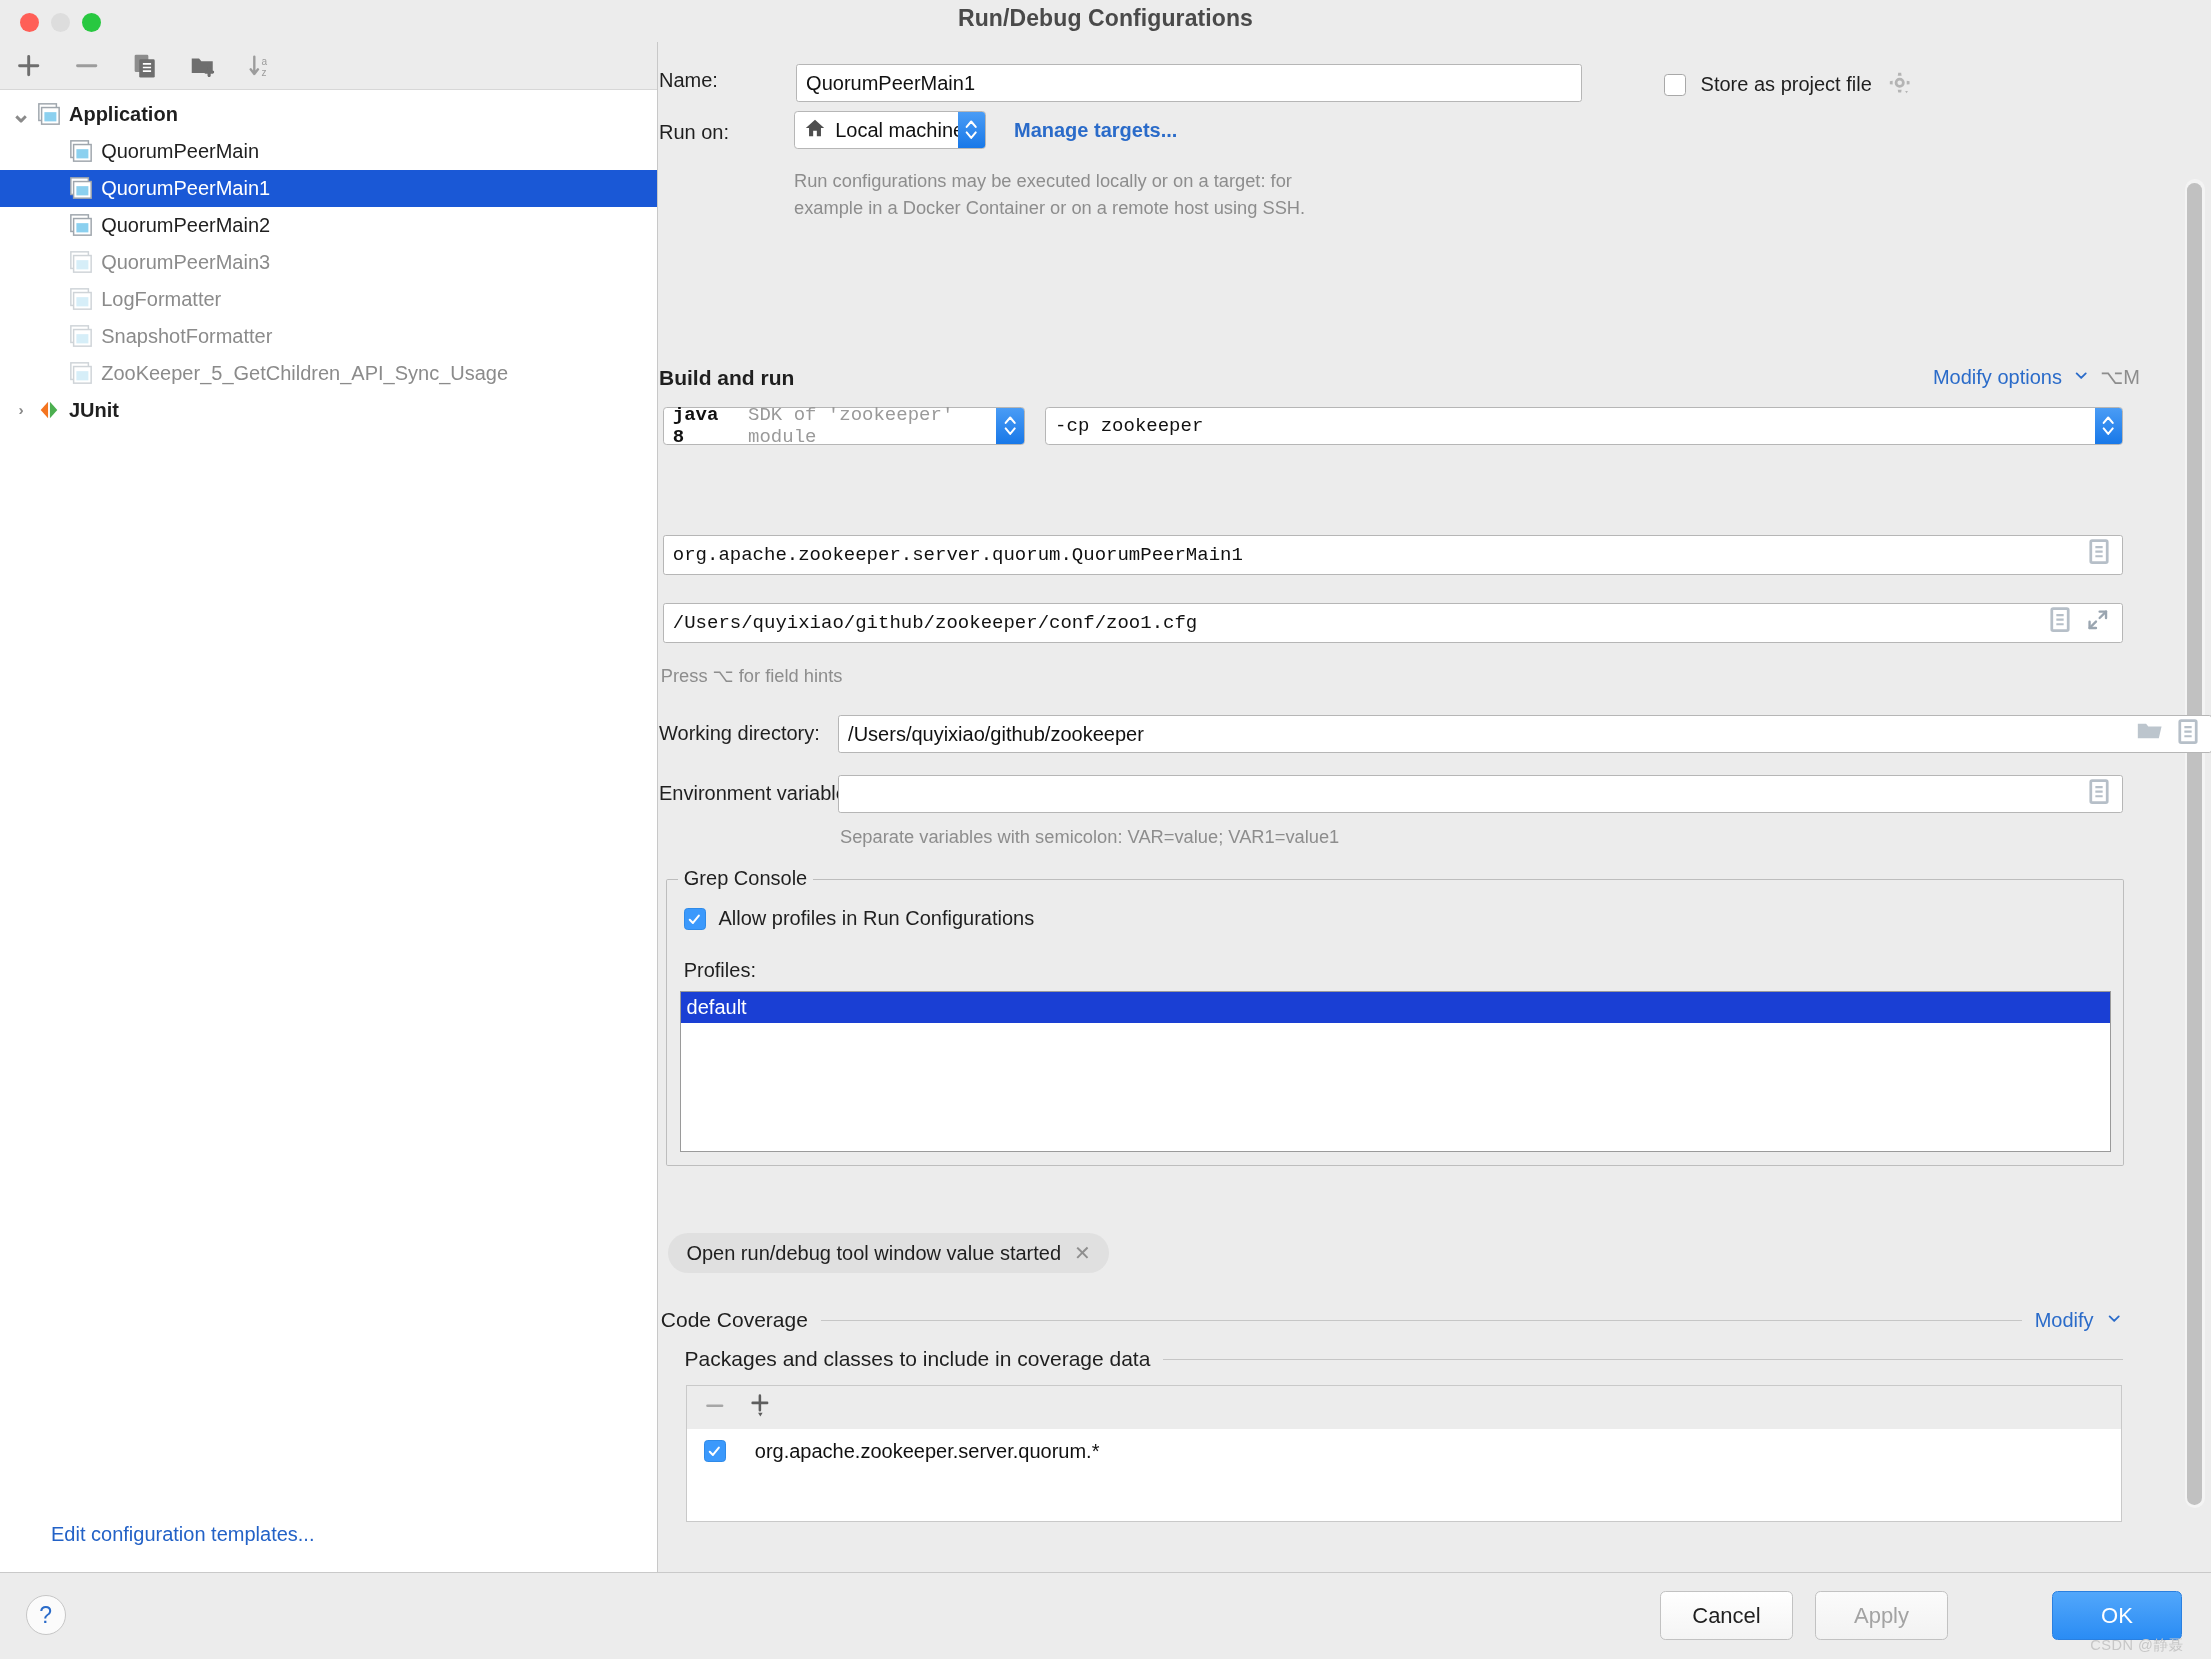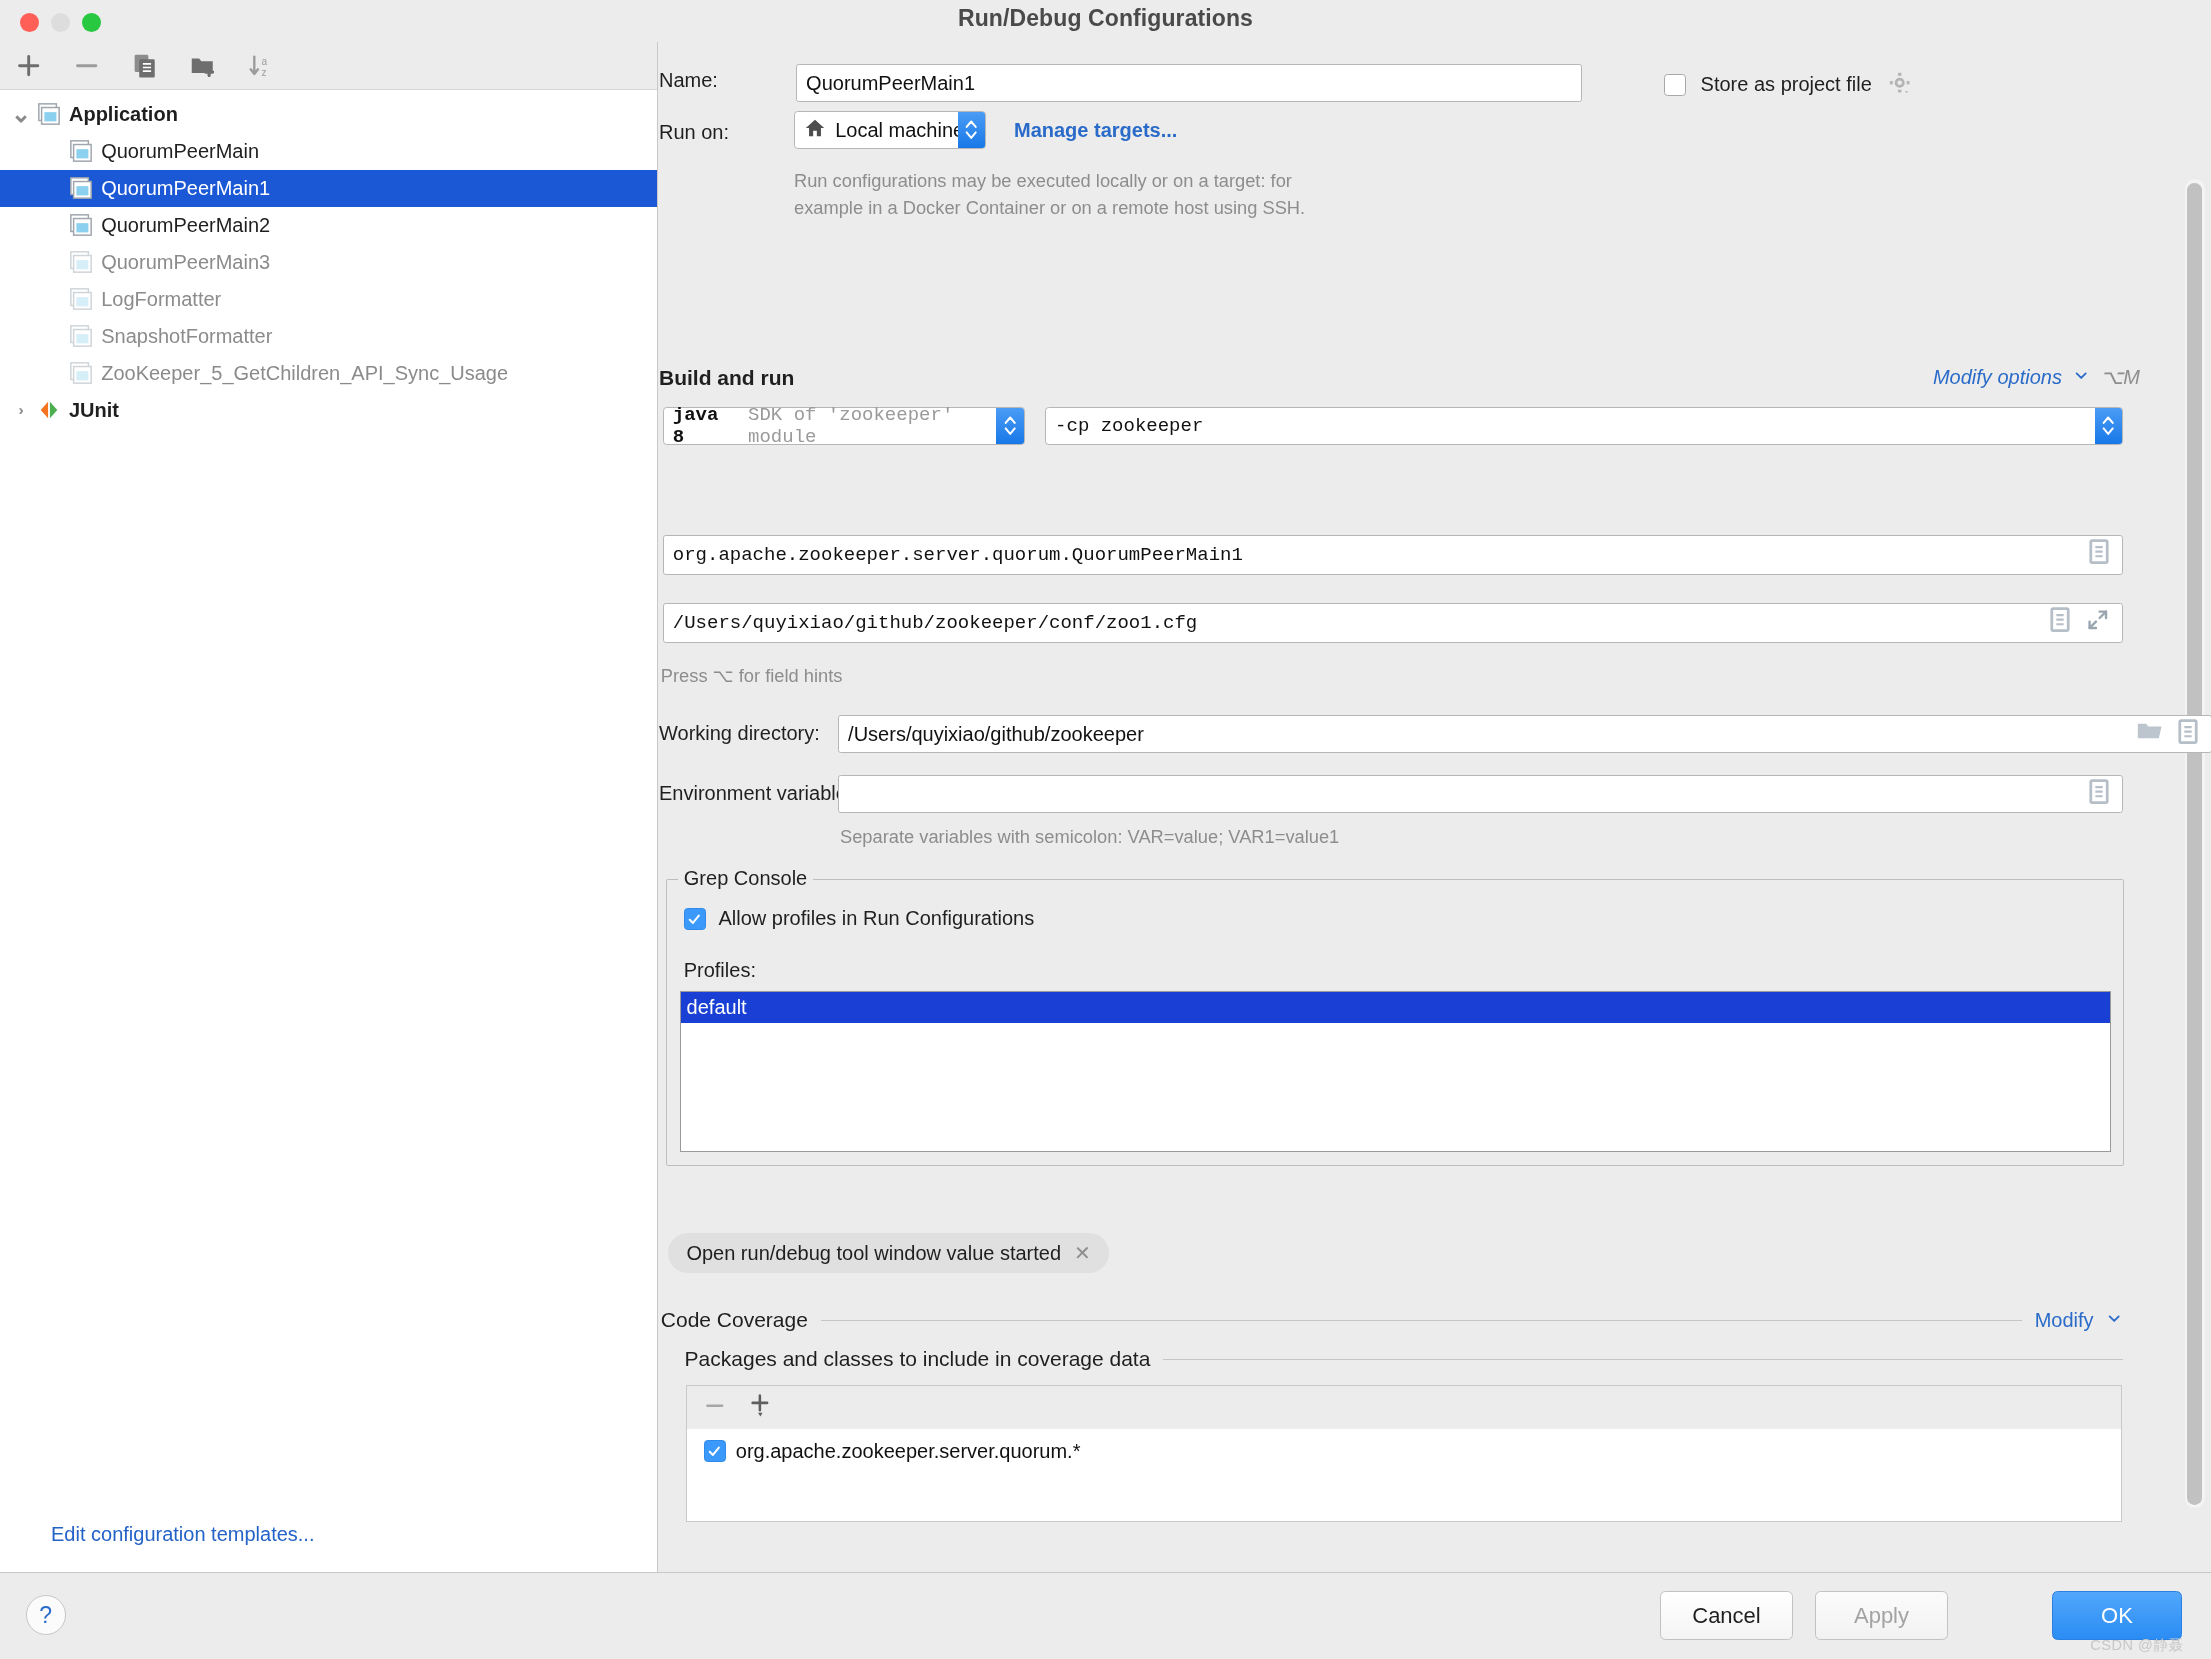--- a/index.html
+++ b/index.html
@@ -205,21 +205,21 @@
     display: flex; align-items: center; gap: 20px;
     padding-left: 14.6px;
   }
   .cov-list {
     position: absolute;
     background: #ffffff;
     border: 0.9px solid #c9c9c9;
     border-top: none;
   }
   .cov-item {
-    display: flex; align-items: center; gap: 10px;
+    display: flex; align-items: center; gap: 29px;
     padding-left: 16.4px; height: 44px;
     font-size: 20px; color: #111;
   }
 
   
   .bottombar {
     position: absolute; left: 0; top: 1572px;
     width: 2211px; height: 88px;
     background: #ececec;
     border-top: 0.9px solid #c9c9c9;
@@ -454,21 +454,21 @@
           <path d="M4 18 L9 24 L14 18" stroke="#fff" stroke-width="2.2" fill="none" stroke-linecap="round" stroke-linejoin="round"></path>
         </svg>
       </span>
     </div>
     <div class="link" style="position:absolute; left:355px; top:77px; font-weight:bold;">Manage targets...</div>
 
     <div class="hint" style="position:absolute; left:135px; top:128px;">Run configurations may be executed locally or on a target: for</div>
     <div class="hint" style="position:absolute; left:135px; top:155px;">example in a Docker Container or on a remote host using SSH.</div>
 
     <div class="section-title" style="position:absolute; left:0px; top:324px;">Build and run</div>
-    <div style="position:absolute; right:71px; top:323px; display:flex; align-items:center; gap:11px;font-style:italic;">
+    <div style="position:absolute; right:71px; top:323px; display:flex; align-items:center; gap:11px;">
       <span class="link">Modify options</span>
       <span>
         <svg width="16.4" height="16.4" viewBox="0 0 18 18">
             <path d="M4 7 L9 12 L14 7" stroke="#2a6bc9" stroke-width="2" fill="none" stroke-linecap="round" stroke-linejoin="round"></path>
           </svg>
       </span>
       <span style="font-size:20px;color:#8d8d8d;">⌥M</span>
     </div>
 
     <div class="combo mono" style="position:absolute; left:3.7px; top:365px; width:362px; font-family:'Liberation Mono', monospace; font-size:19px;">

